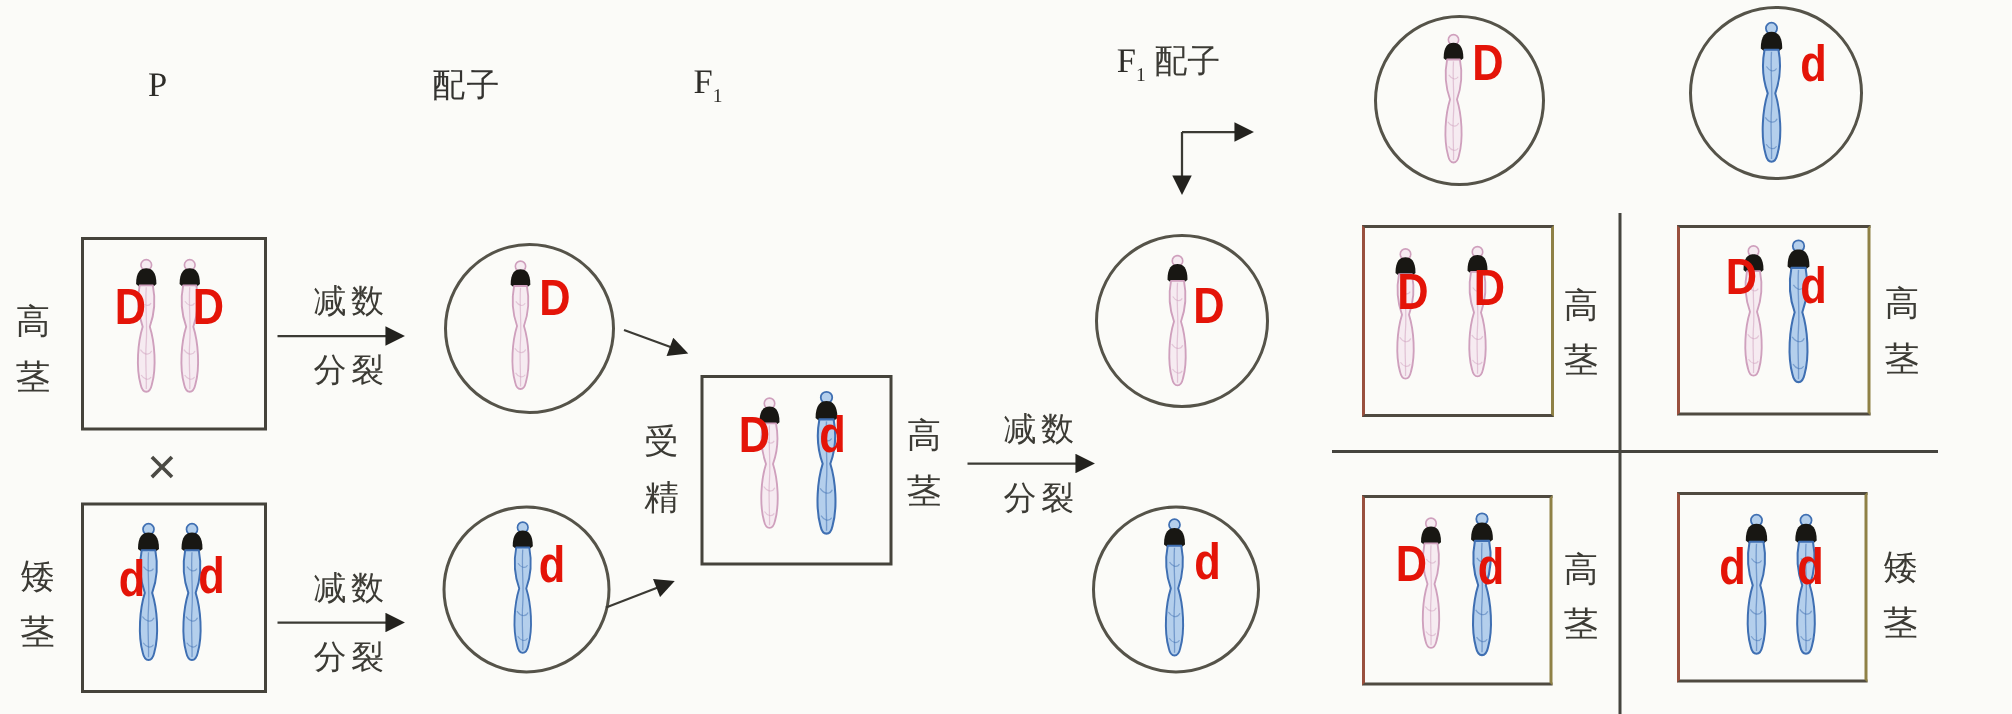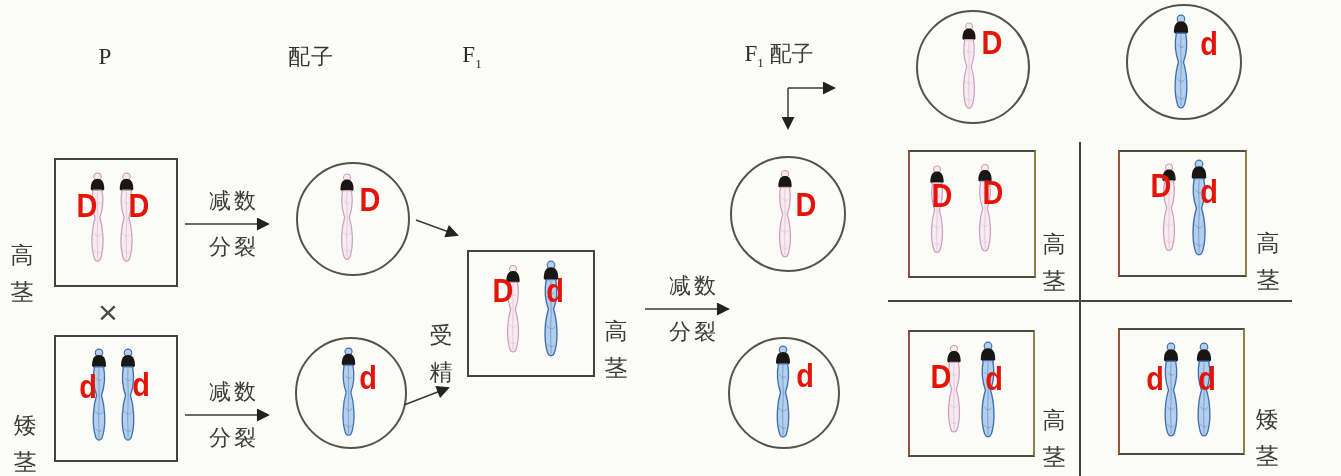--- a/index.html
+++ b/index.html
@@ -10,21 +10,21 @@
     color:#3c3b35;
   }
   .ctr { position:absolute; transform:translate(-50%,-50%); white-space:nowrap; }
   .hdr { font-size:22px; color:#343330; letter-spacing:1px; }
   .serif { font-family:"Liberation Serif","DejaVu Serif",serif; font-size:23px; color:#2e2d29; }
   .serif sub { font-size:13px; }
   .cjk { font-size:22px; color:#3c3b35; }
   .vert {
     position:absolute; transform:translate(-50%,-50%);
     width:26px; line-height:37px; font-size:23px; text-align:center;
-    word-break:break-all; white-space:normal; color:#3c3b35;margin-top:41px;
+    word-break:break-all; white-space:normal; color:#3c3b35;
   }
   .allele {
     position:absolute; transform:translate(-50%,-50%) scaleX(.85);
     font-weight:bold; font-size:34px; color:#e41408; line-height:1;
   }
   .box { position:absolute; border:2px solid #45433b; }
   .cell { position:absolute; border:2px solid #4f4a40;
           border-left-color:#99503e; border-right-color:#8f8146; }
   .circle { position:absolute; border:2px solid #555349; border-radius:50%; }
   .chromo { position:absolute; overflow:visible; }
@@ -53,21 +53,21 @@
       <path d="M0,0 L10,5 L0,10 Z" fill="#23221e"></path>
     </marker>
   </defs>
 </svg>
 
 <div id="canvas">
 
   <span class="ctr serif" style="left:105px;top:57px">P</span>
   <span class="ctr hdr" style="left:311px;top:57px">配子</span>
   <span class="ctr serif" style="left:472px;top:57px"><span>F</span><sub>1</sub></span>
-  <span class="ctr serif" style="left:779px;top:55px"><span>F</span><sub>1</sub>&nbsp;<span class="cjk">配子</span></span>
+  <span class="ctr serif" style="left:779px;top:42px"><span>F</span><sub>1</sub>&nbsp;<span class="cjk">配子</span></span>
   <span class="ctr serif" style="left:1364px;top:306px"><span>F</span><sub>2</sub></span>
 
   <div class="vert" style="left:22px;top:233px">高茎</div>
   <div class="box" style="left:54px;top:158px;width:120px;height:125px">
     <svg class="chromo pink" style="left:31px;top:12px;width:21px;height:95px">
         <use href="#chromoShape"></use>
       </svg>
     <svg class="chromo pink" style="left:60px;top:12px;width:21px;height:95px">
         <use href="#chromoShape"></use>
       </svg>

